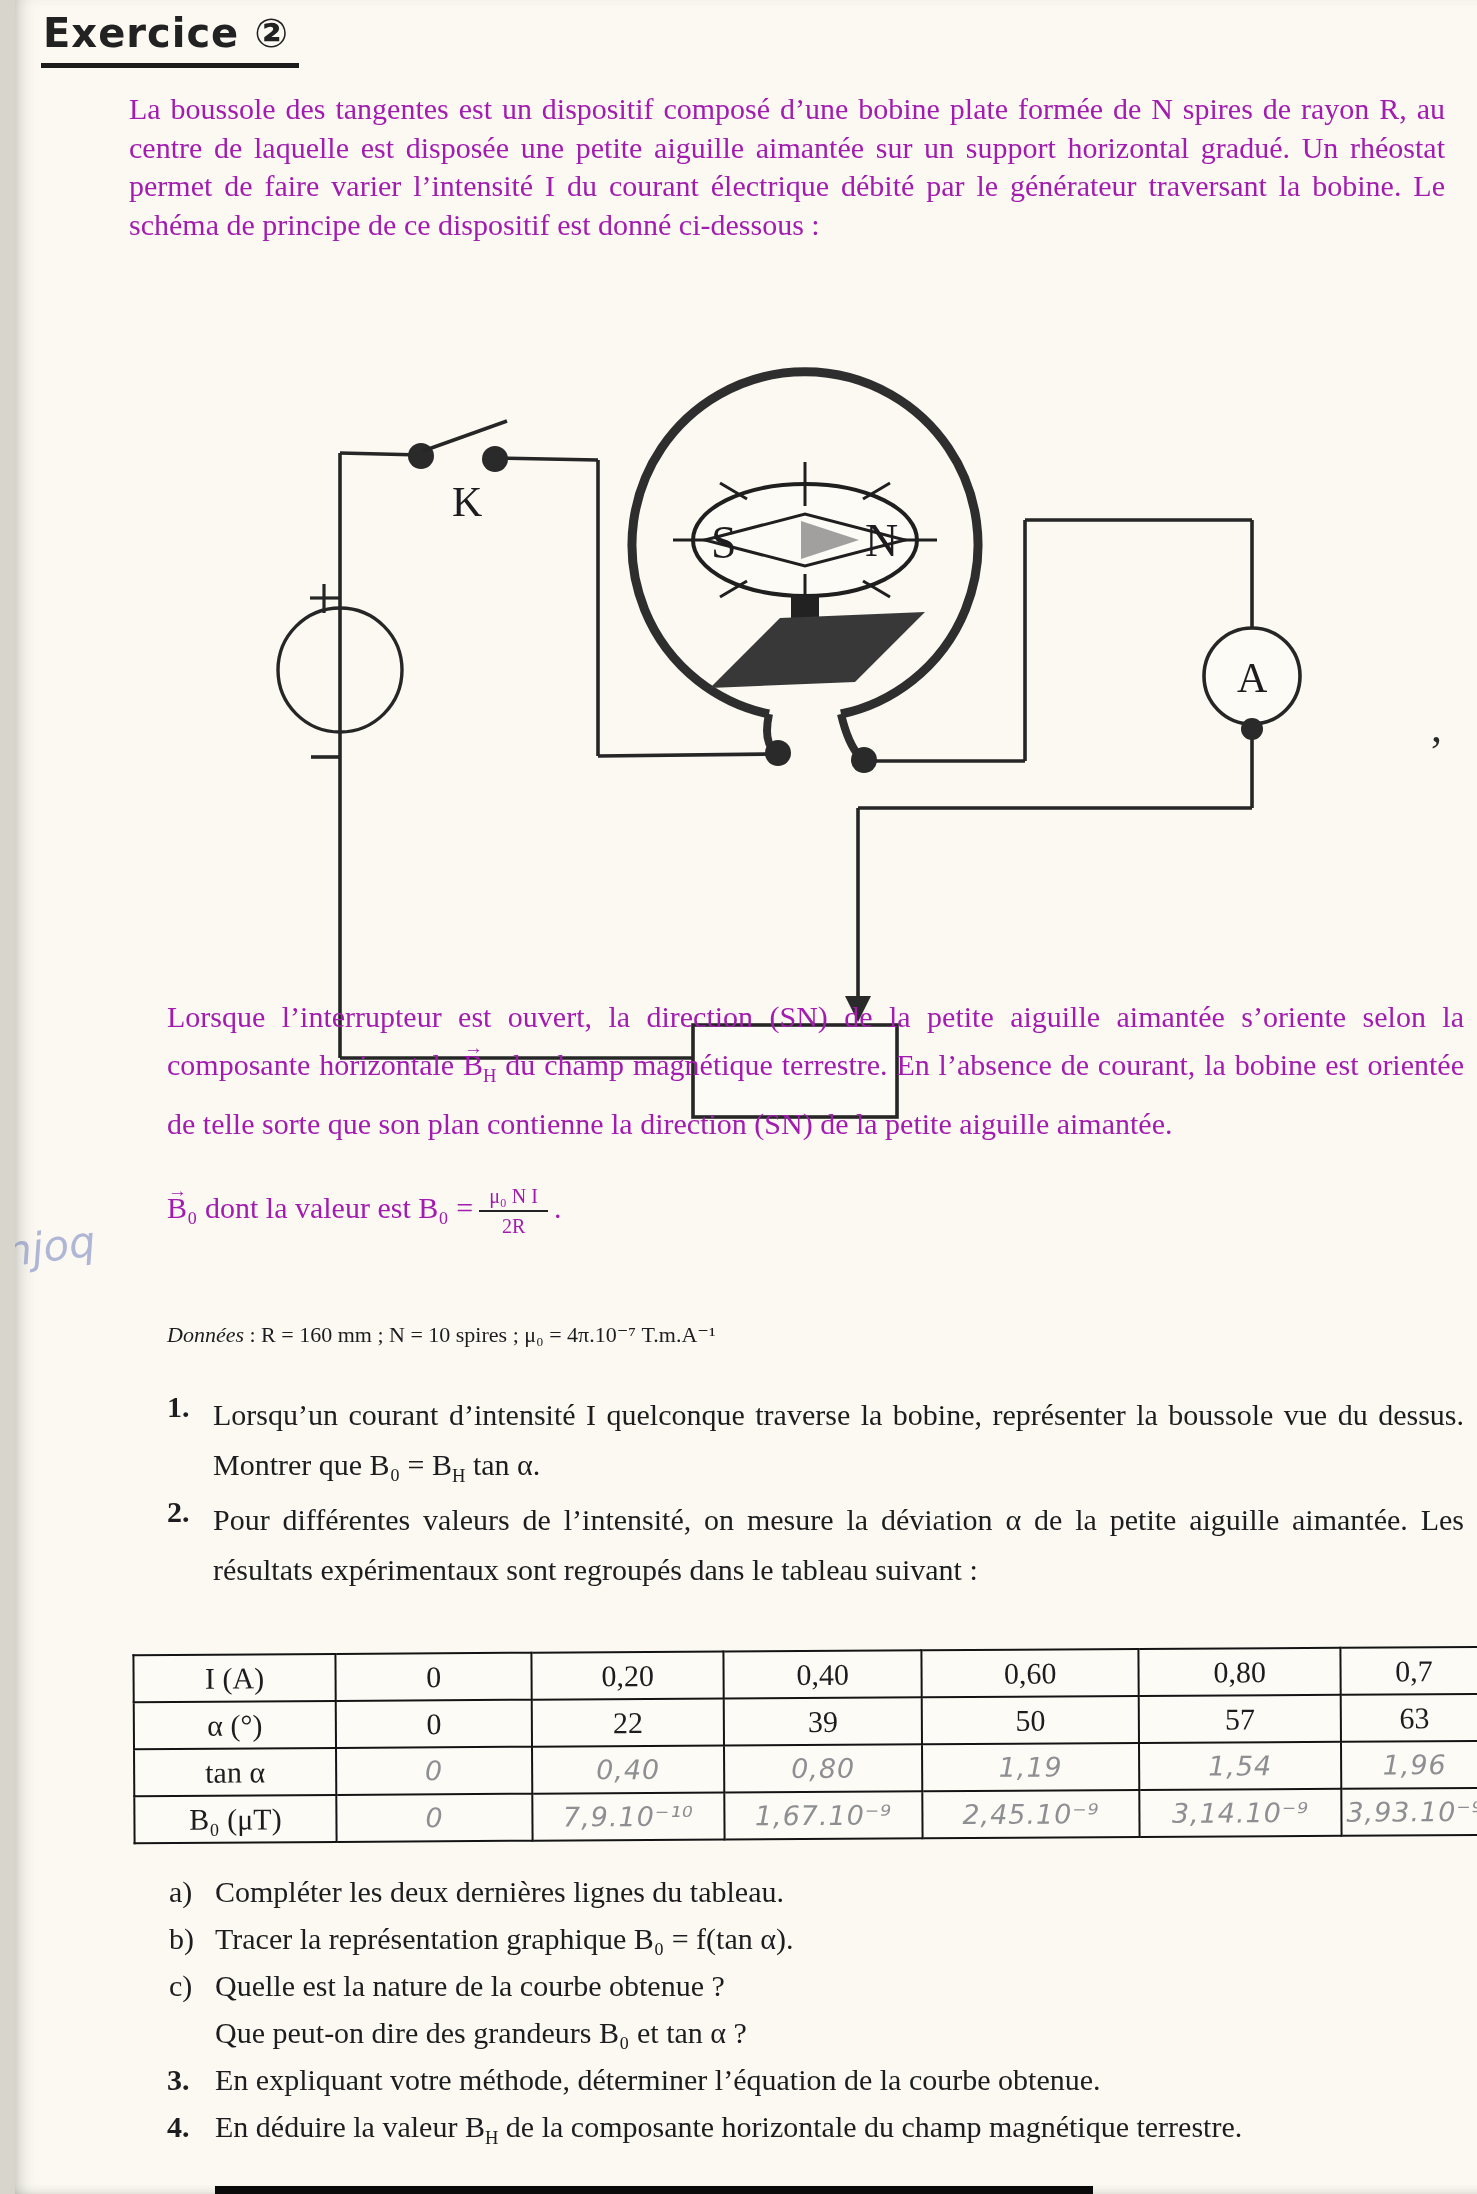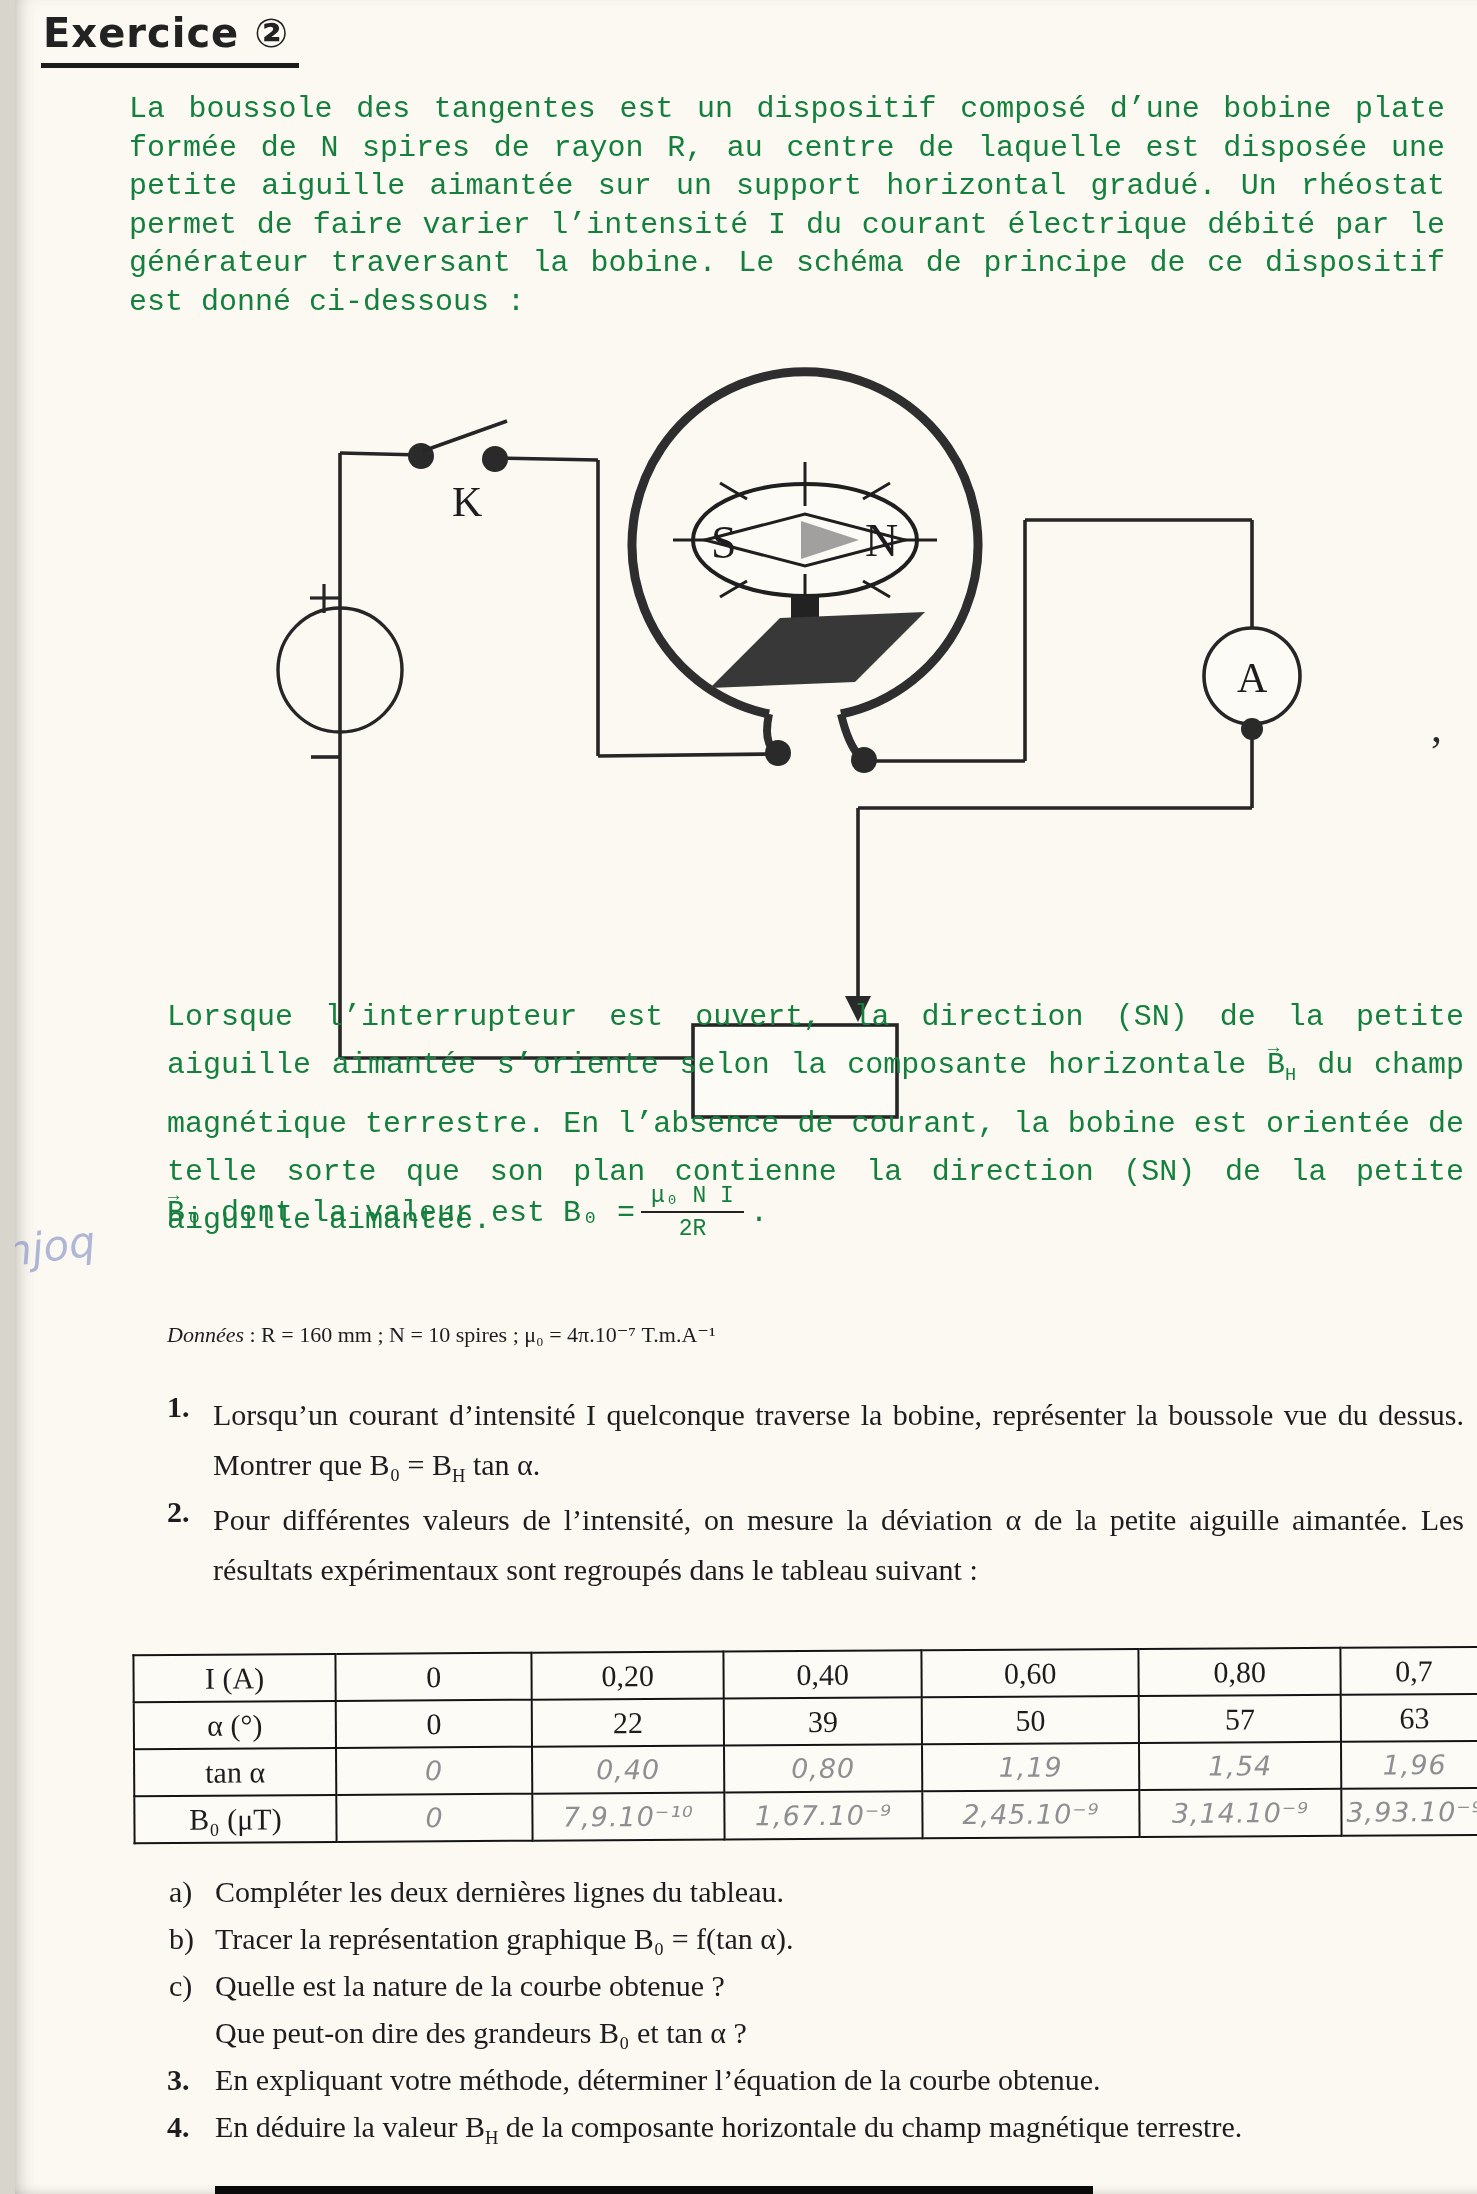--- a/index.html
+++ b/index.html
@@ -2,30 +2,30 @@
 <html><head>
 <meta charset="utf-8">
 <style>
   html,body{margin:0;padding:0;background:#d8d5cc;}
   .page{position:relative;width:1477px;height:2194px;background:#fbf9f2;overflow:hidden;
         font-family:"Liberation Serif","DejaVu Serif",serif;color:#1d1d1f;
         box-shadow:inset 14px 0 22px -16px rgba(60,60,55,.45), inset 0 -6px 14px -10px rgba(60,60,55,.35);margin-left:15px;}
   .title{position:absolute;top:10px;left:26px;font-family:"DejaVu Sans","Liberation Sans",sans-serif;
          font-weight:bold;font-size:40px;letter-spacing:1px;color:#222;
          border-bottom:5px solid #1c1c1c;padding:0 10px 7px 2px;}
-  .para{position:absolute;font-size:30px;text-align:justify;color:#15803d;font-family:Liberation Mono, monospace;}
+  .para{position:absolute;font-size:30px;text-align:justify;color:#a21caf;}
   .p1{top:90px;left:114px;width:1316px;line-height:38.5px;}
   .p2{top:993px;left:152px;width:1297px;line-height:48px;}
   .p3{top:1183px;left:152px;width:1297px;line-height:50px;text-align:left;}
   .donnees{position:absolute;top:1322px;left:152px;font-size:22px;}
   .donnees .lbl{font-style:italic;}
   sub{font-size:0.62em;}
   .vec{position:relative;display:inline-block;}
   .vec .arr{position:absolute;left:1px;top:-17px;font-size:19px;letter-spacing:0;}
-  .frac{display:inline-block;vertical-align:middle;text-align:center;font-size:23px;line-height:1.15;margin:0 6px;}
+  .frac{display:inline-block;vertical-align:middle;text-align:center;font-size:20px;line-height:1.15;margin:0 6px;}
   .frac .num{display:block;border-bottom:2.5px solid #222;padding:0 10px 2px 10px;}
   .frac .den{display:block;padding-top:3px;}
   .qitem{position:absolute;left:152px;width:1297px;}
   .qnum{position:absolute;left:0;top:0;font-weight:bold;font-size:30px;}
   .qtxt{margin-left:46px;font-size:30px;line-height:50px;text-align:justify;}
   .q1{top:1390px;} .q2{top:1495px;}
   .tablewrap{position:absolute;top:1650px;left:118px;transform:rotate(-0.35deg);}
   table.dtable{border-collapse:collapse;table-layout:fixed;width:1340px;background:#fdfbf5;}
   table.dtable td{border:2.4px solid #141414;text-align:center;font-size:30px;height:45px;padding:0;}
   table.dtable td:nth-child(1){width:200px;}

